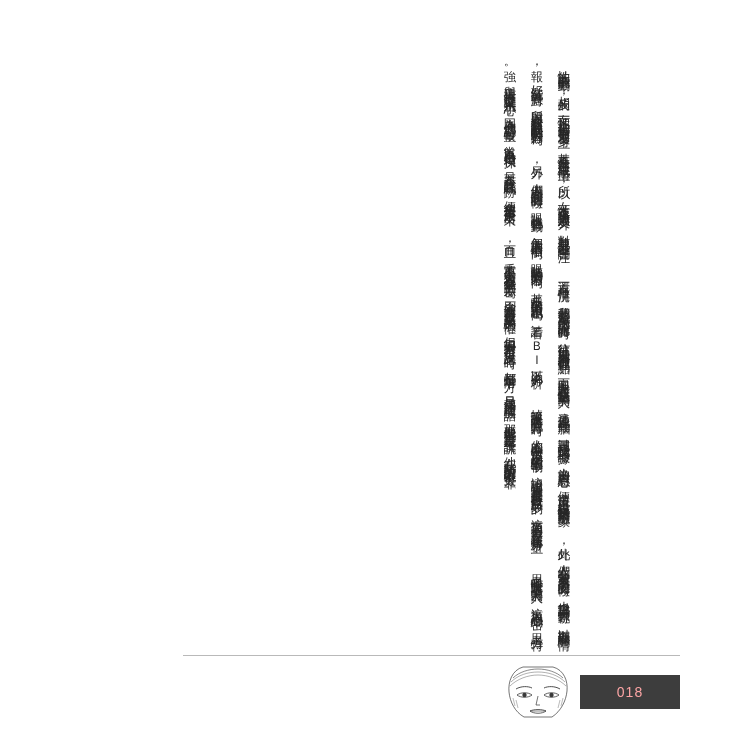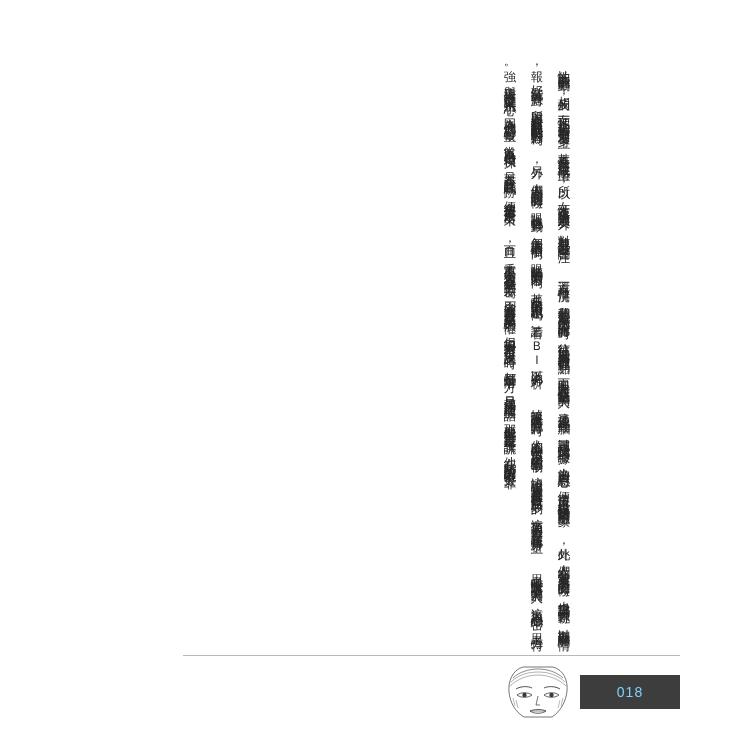--- a/index.html
+++ b/index.html
@@ -50,21 +50,21 @@
   }
 
   
   .page-number-block {
     position: absolute;
     left: 580px;
     top: 675px;
     width: 100px;
     height: 34px;
     background: #3d3d3d;
-    color: #7dd3fc;
+    color: #fca5a5;
     font-family: "Liberation Sans", sans-serif;
     font-size: 14px;
     letter-spacing: 1px;
     display: flex;
     align-items: center;
     justify-content: center;
   }
 
   
   .face-illo {

